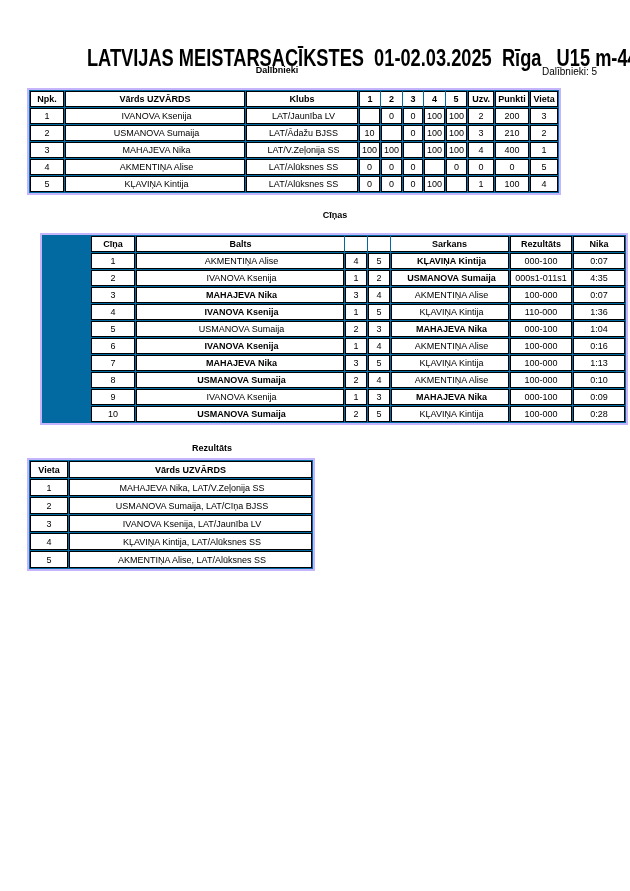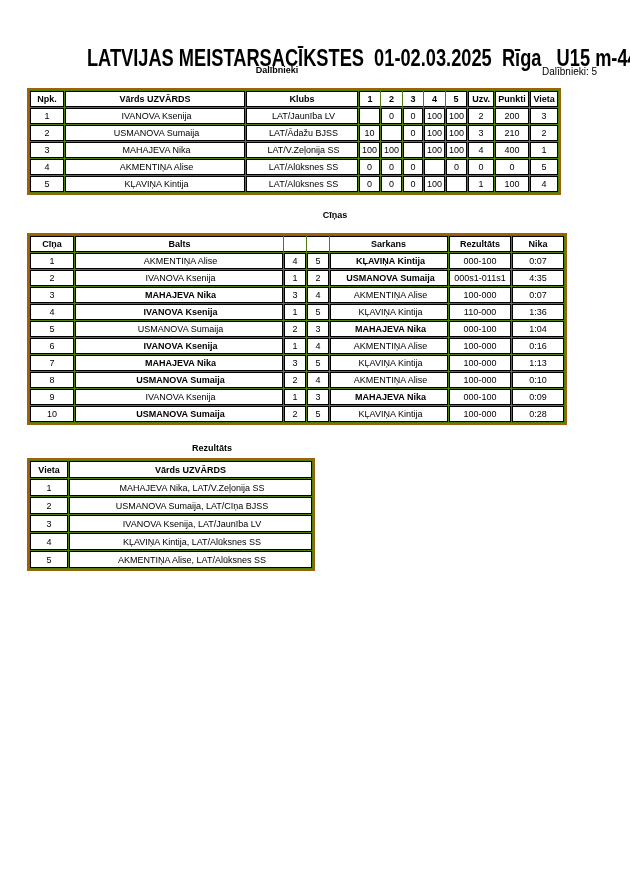--- a/index.html
+++ b/index.html
@@ -10,37 +10,37 @@
   .titlewrap{position:absolute;top:44px;left:0;right:0;text-align:center;}
   .title{display:inline-block;font-size:24px;font-weight:bold;white-space:pre;
          transform:scaleX(0.76);transform-origin:center;letter-spacing:0px;}
 
   .seclabel{position:absolute;font-size:9px;font-weight:bold;white-space:pre;transform:translateX(-50%);margin-left:40px;}
   .lbl-participants{top:65px;left:237px;}
   .lbl-count{position:absolute;top:66px;left:542px;font-size:10px;font-weight:normal;white-space:pre;}
   .lbl-fights{top:210px;left:295px;}
   .lbl-results{top:443px;left:172px;}
 
-  table{border-collapse:separate;border-spacing:1px;border:2px solid #a16207;
-        position:absolute;table-layout:fixed;background:#4d7c0f;}
+  table{border-collapse:separate;border-spacing:1px;border:2px solid #c4b5fd;
+        position:absolute;table-layout:fixed;background:#0369a1;}
   th,td{border:1px solid #000;box-sizing:border-box;font-size:9px;height:16px;
         padding:0 2px;overflow:hidden;white-space:nowrap;background:#fff;}
   th{font-weight:bold;text-align:center;}
   td.c{text-align:center;}
   td.l{text-align:center;padding-left:5px;}
   .nor{border-right:none;}
   .nol{border-left:none;}
   .noside{border-left:none;border-right:none;}
   td[data-weight="bold"]{font-weight:bold;}
 
   .t1{left:27px;top:88px;}
   .t1 .w-npk{width:34px;} .t1 .w-name{width:180px;} .t1 .w-club{width:112px;}
   .t1 .w-r{width:20px;} .t1 .w-uzv{width:26px;} .t1 .w-pkt{width:34px;} .t1 .w-vt{width:28px;}
 
-  .t2{left:27px;top:233px;}
+  .t2{left:40px;top:233px;padding-left:48px;}
   .t2 .w-fight{width:44px;} .t2 .w-wname{width:208px;} .t2 .w-n{width:22px;}
   .t2 .w-rname{width:118px;} .t2 .w-res{width:62px;} .t2 .w-time{width:52px;}
 
   .t3{left:27px;top:458px;}
   .t3 td,.t3 th{height:17px;}
   .t3 .w-place{width:38px;} .t3 .w-rsname{width:243px;}
 </style>
 </head>
 <body>
 

